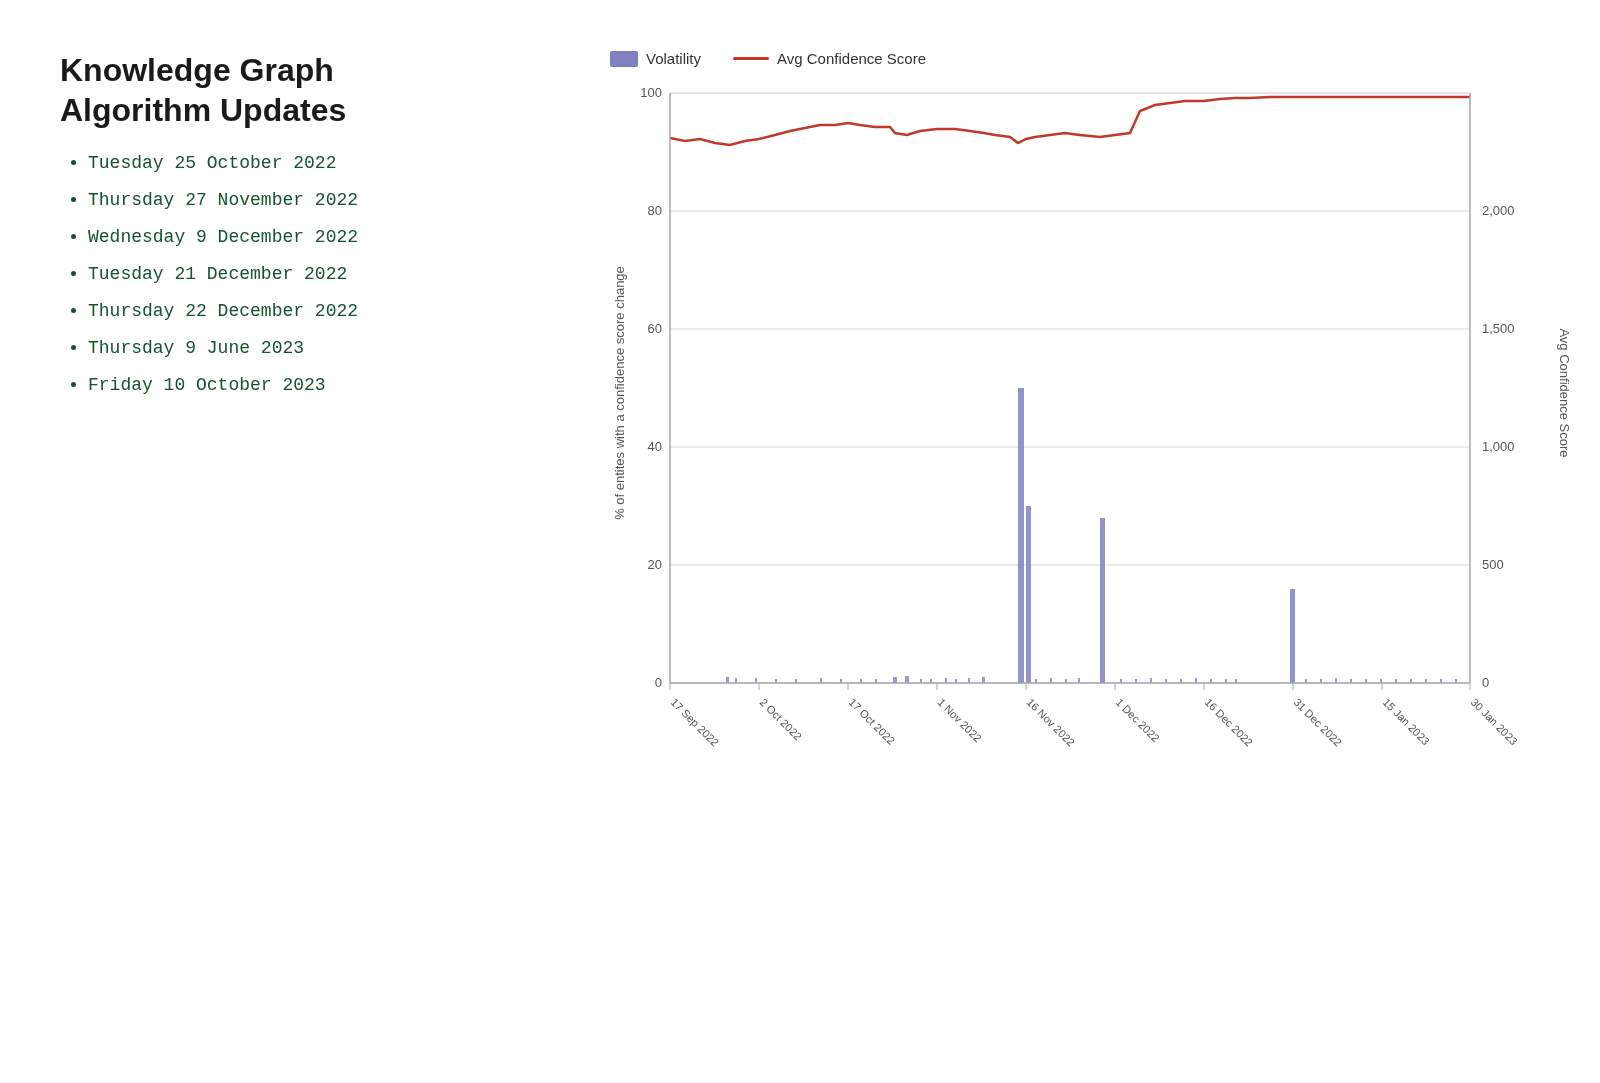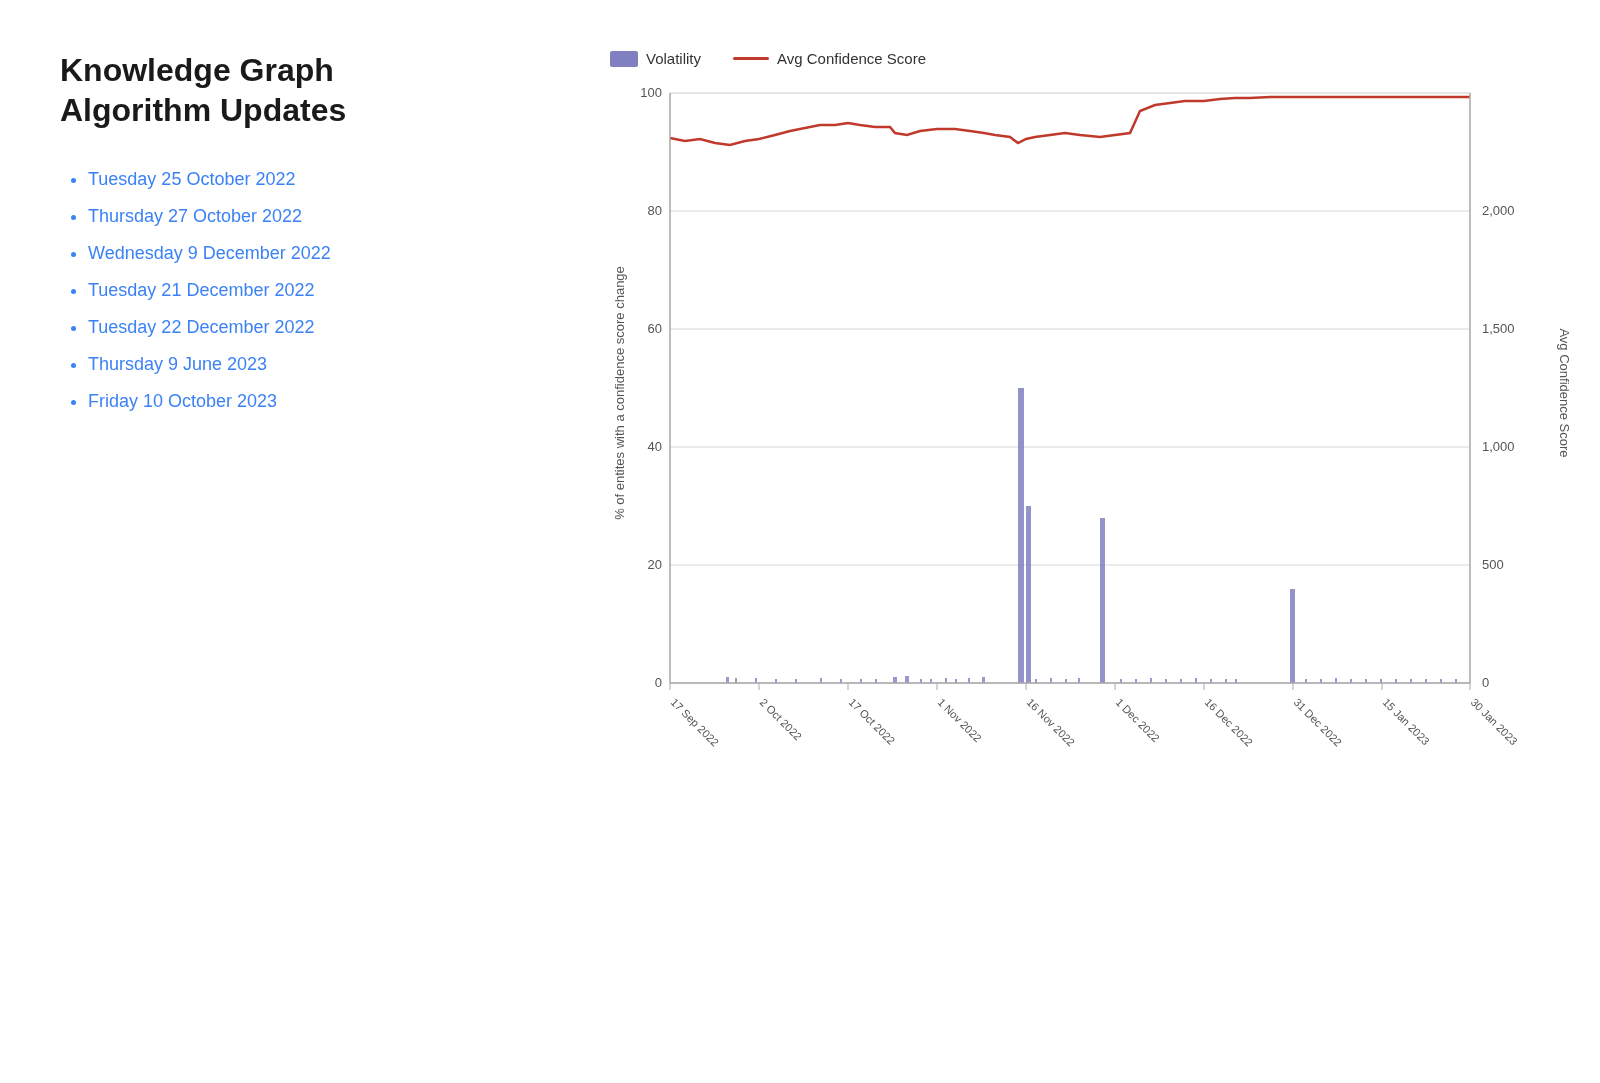--- a/index.html
+++ b/index.html
@@ -15,31 +15,32 @@
     .left-panel {
       width: 460px;
       flex-shrink: 0;
       padding-top: 10px;
     }
     .title {
       font-size: 32px;
       font-weight: 700;
       color: #1a1a1a;
       line-height: 1.25;
-      margin-bottom: 36px;
+      margin-bottom: 20px;
     }
     .update-list {
       list-style: disc;
       padding-left: 28px;
     }
     .update-list li {
       font-size: 18px;
-      color: #3b82f6;
+      color: #14532d;
       margin-bottom: 10px;
       line-height: 1.5;
+      font-family: Liberation Mono, monospace;
     }
     .chart-area {
       flex: 1;
       padding-left: 30px;
       padding-top: 10px;
       position: relative;
     }
     .legend {
       display: flex;
       align-items: center;
@@ -75,24 +76,24 @@
       display: block;
     }
   </style>
 </head>
 <body>
 
 <div class="left-panel">
   <div class="title">Knowledge Graph<br>Algorithm Updates</div>
   <ul class="update-list">
     <li>Tuesday 25 October 2022</li>
-    <li>Thursday 27 October 2022</li>
+    <li>Thursday 27 November 2022</li>
     <li>Wednesday 9 December 2022</li>
     <li>Tuesday 21 December 2022</li>
-    <li>Tuesday 22 December 2022</li>
+    <li>Thursday 22 December 2022</li>
     <li>Thursday 9 June 2023</li>
     <li>Friday 10 October 2023</li>
   </ul>
 </div>
 
 <div class="chart-area">
   <div class="legend">
     <div class="legend-item">
       <div class="legend-box"></div>
       <span>Volatility</span>

